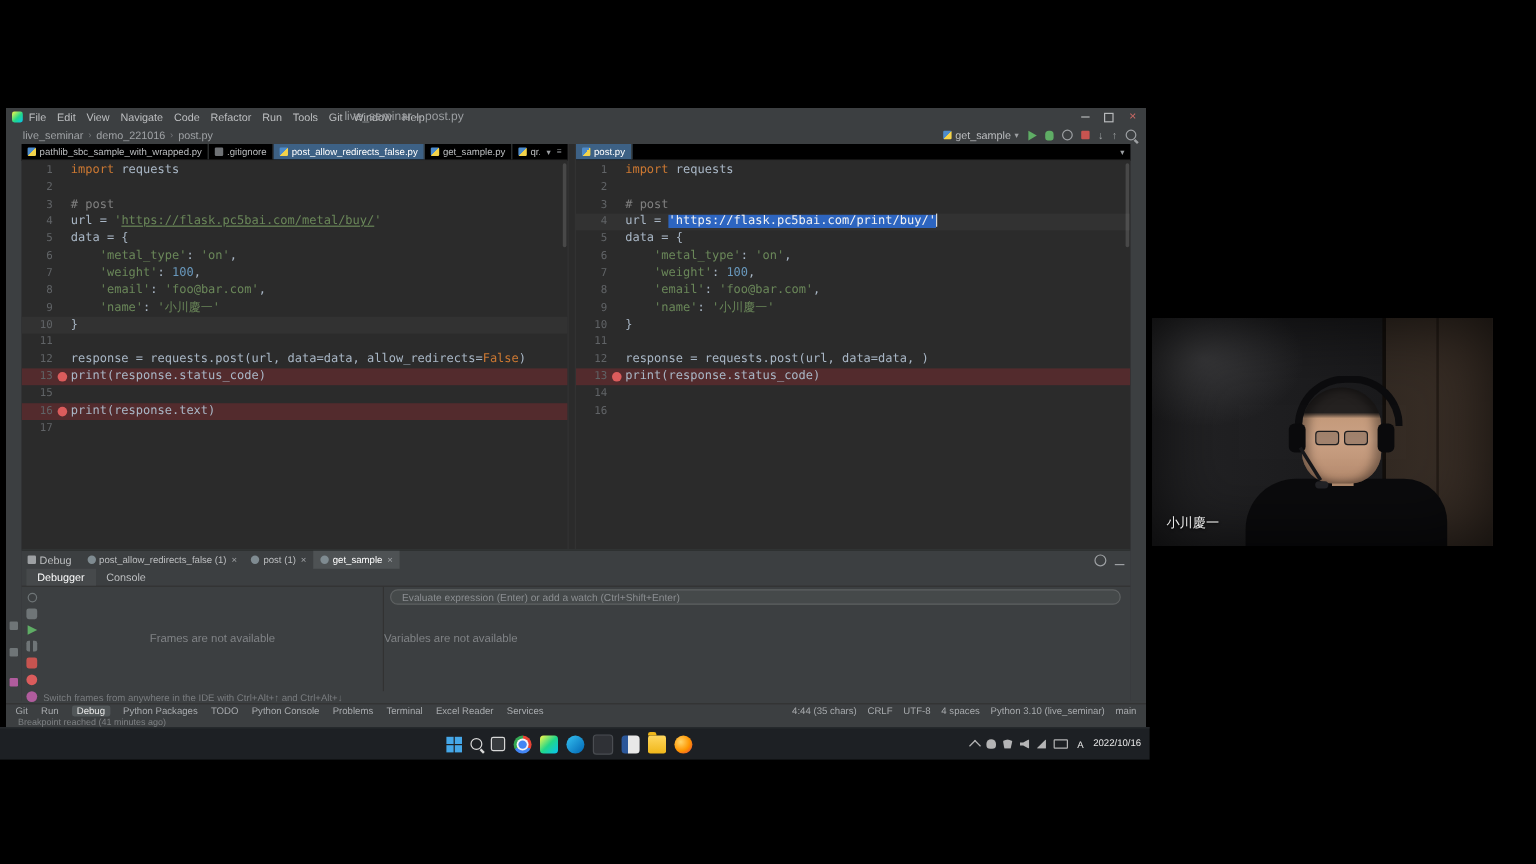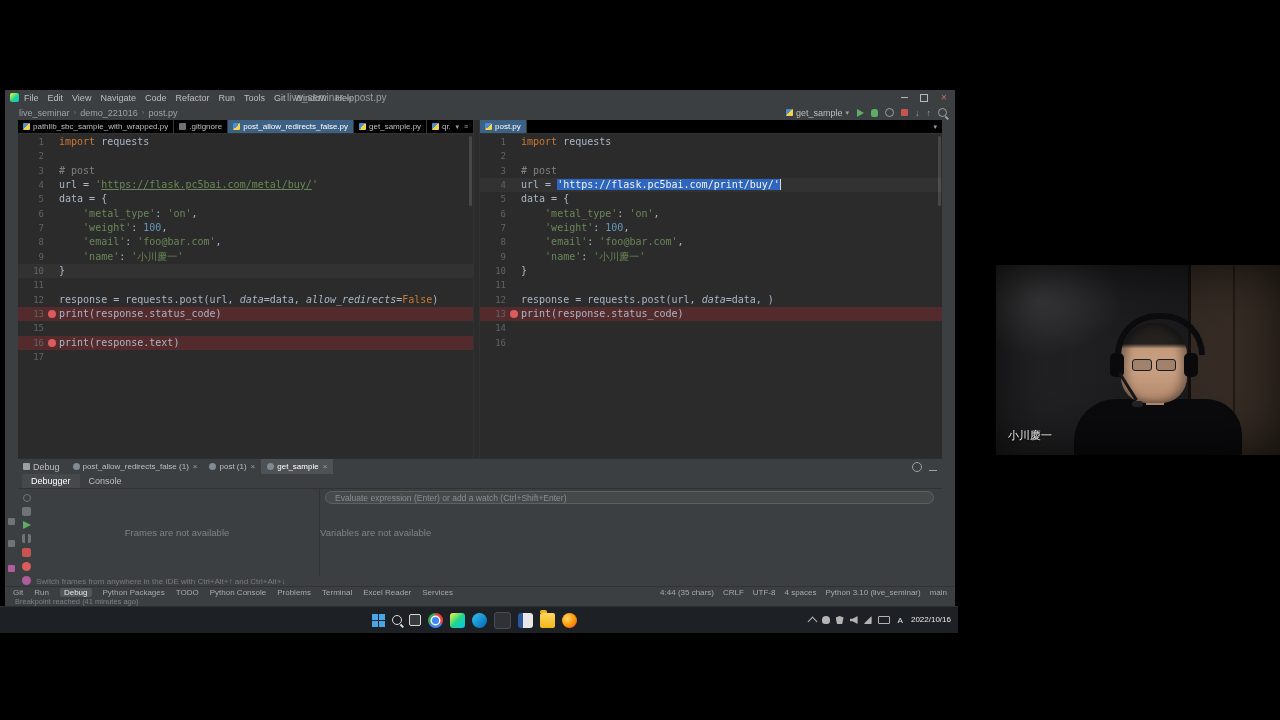--- a/index.html
+++ b/index.html
@@ -59,21 +59,21 @@
   .ln{display:inline-block;width:26px;text-align:right;padding-right:3px;color:#606366;font-size:9px}
   .bpdot{position:absolute;left:30px;top:3px;width:8px;height:8px;border-radius:50%;background:#db5c5c}
   .ct{display:inline-block;padding-left:12px}
   .tk-pl{color:#a9b7c6}
   .tk-kw{color:#cc7832}
   .tk-str{color:#6a8759}
   .tk-strl{color:#6a8759;text-decoration:underline;text-decoration-color:#6a8759}
   .tk-num{color:#6897bb}
   .tk-com{color:#808080}
   .tk-ul{color:#a9b7c6;text-decoration-color:#7c8692}
-  .tk-arg{color:#a9b7c6;font-style:italic}
+  .tk-arg{color:#a9b7c6;}
   .tk-sel{background:#2d65c0;color:#f2f2f2}
   .caret{display:inline-block;width:1.5px;height:11px;background:#d8d8d8;vertical-align:-2px}
   .insp{position:absolute;top:3px;right:9px;display:flex;gap:4px;align-items:center;z-index:2}
   .insp-dot{width:5px;height:5px;border-radius:50%;background:#d6bf55}
   .insp-chevron{width:5px;height:5px;border-right:1.5px solid #8a8d90;border-bottom:1.5px solid #8a8d90;transform:rotate(45deg);margin-top:-2px}
   .scrollthumb{position:absolute;right:1px;top:16px;width:3px;height:70px;background:rgba(255,255,255,.14);border-radius:2px;z-index:2}
 
   
   .debug{position:absolute;left:13px;top:368px;width:924px;height:128px;background:#3c3f41;border-top:1px solid #2c2e2f}
   .dbg-header{position:absolute;left:0;top:0;right:0;height:15px;display:flex;align-items:center;gap:7px;padding-left:5px;font-size:9px;color:#bdbfc1}
@@ -137,21 +137,21 @@
   .tri-chevron-up{background:none;width:6px;height:6px;border-left:1.5px solid #cfcfcf;border-top:1.5px solid #cfcfcf;transform:rotate(45deg);border-radius:0;margin-top:2px}
   .tri-cloud{border-radius:50% 50% 40% 40%}
   .tri-shield{clip-path:polygon(50% 0,100% 18%,82% 100%,18% 100%,0 18%)}
   .tri-volume{clip-path:polygon(0 35%,38% 35%,100% 0,100% 100%,38% 65%,0 65%)}
   .tri-network{clip-path:polygon(0 100%,100% 0,100% 100%)}
   .tri-battery{width:10px;height:6px;background:none;border:1px solid #cfcfcf;border-radius:1px}
   .ime{font-size:8px;color:#e8e8e8;padding:0 2px}
   .clock{font-size:8px;color:#e8e8e8;text-align:right;line-height:10px;padding-right:2px}
 
   
-  .webcam{position:absolute;left:996px;top:265px;width:284px;height:190px;background:#131315;overflow:hidden}
+  .webcam{position:absolute;left:960px;top:265px;width:284px;height:190px;background:#131315;overflow:hidden}
   .wc-wall{position:absolute;inset:0;background:radial-gradient(120px 80px at 15% 18%,#39393b,transparent 70%),linear-gradient(90deg,#232325 0%,#1b1b1d 60%,#161618 100%)}
   .wc-door{position:absolute;left:192px;top:0;width:128px;height:190px;background:linear-gradient(90deg,#332a23,#40332a);border-left:3px solid #120e0b}
   .wc-door::after{content:"";position:absolute;left:42px;top:0;width:2px;height:100%;background:#241c16}
   .wc-person{position:absolute;left:70px;top:42px;width:180px;height:160px}
   .wc-body{position:absolute;left:8px;top:92px;width:168px;height:70px;background:#0b0b0d;border-radius:42px 36px 0 0}
   .wc-neck{position:absolute;left:80px;top:82px;width:18px;height:16px;background:#b08a6e}
   .wc-head{position:absolute;left:55px;top:16px;width:66px;height:80px;border-radius:32px 32px 26px 26px;background:linear-gradient(180deg,#242120 0%,#242120 26%,#c49a7b 32%,#caa184 55%,#b58a6d 100%);box-shadow:inset 6px 0 8px rgba(0,0,0,.35),inset -6px 0 8px rgba(0,0,0,.35)}
   .wc-glasses{position:absolute;left:62px;top:52px;width:52px;height:11px;display:flex;gap:4px;justify-content:center}
   .wc-lens{width:18px;height:10px;border:1.5px solid #1d1d1f;border-radius:3px;background:rgba(40,40,45,.25)}
   .wc-band{position:absolute;left:49px;top:6px;width:78px;height:36px;border:6px solid #0c0c0e;border-bottom:none;border-radius:42px 42px 0 0}

